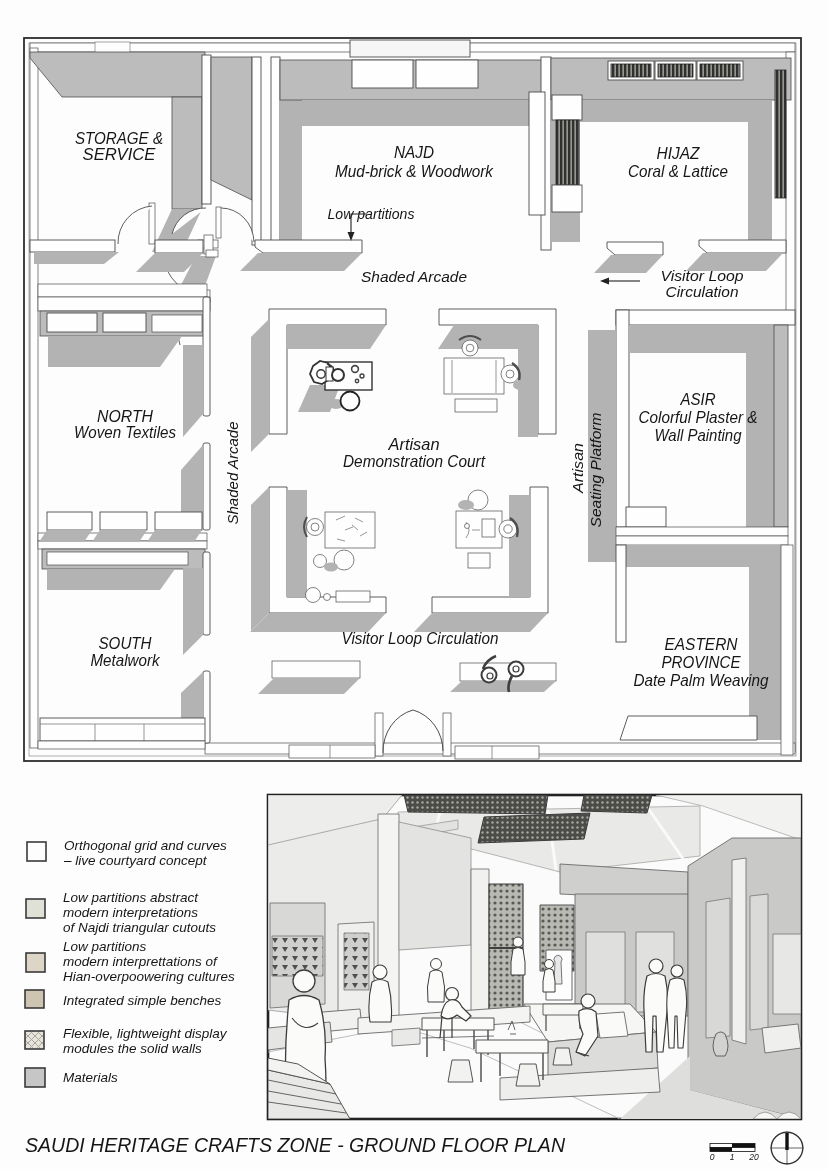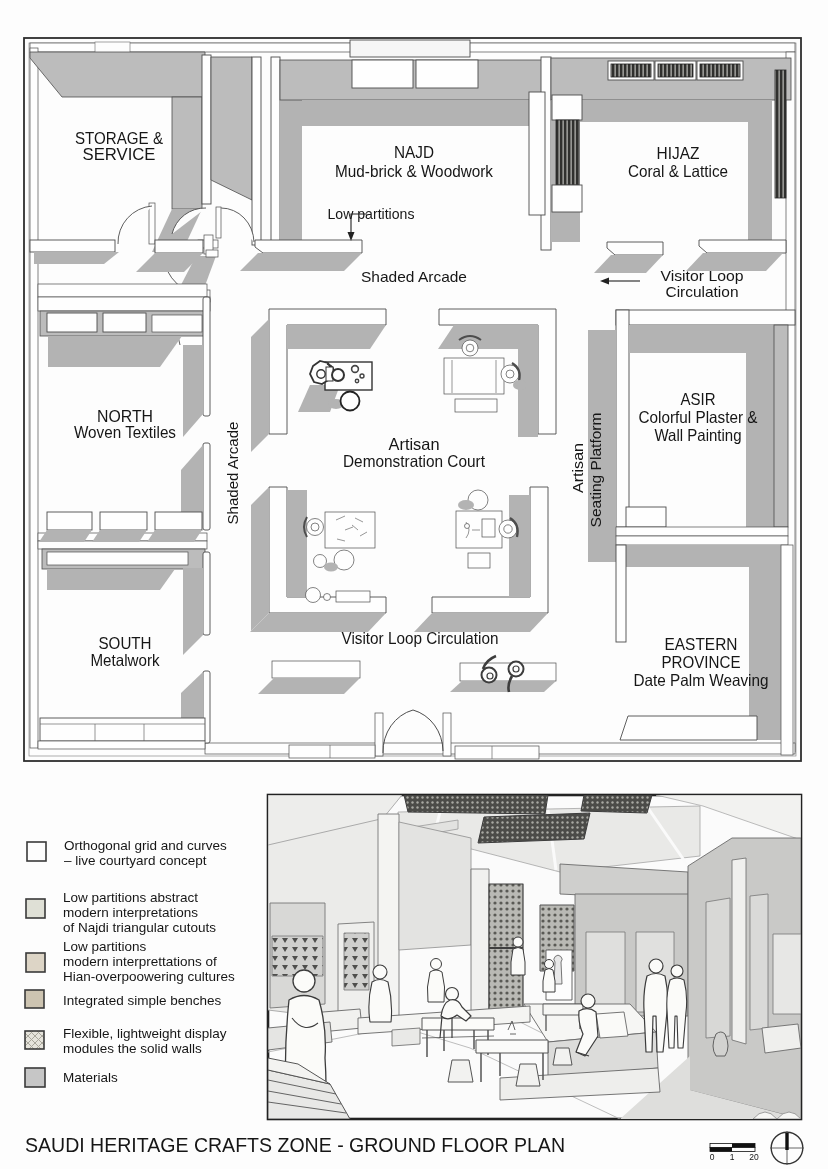--- a/index.html
+++ b/index.html
@@ -1,16 +1,16 @@
 <!DOCTYPE html>
 <html><head>
 <meta charset="utf-8">
 <style>
 html,body{margin:0;padding:0;background:#ffffff;}
-#page{position:relative;width:828px;height:1169px;background:#fdfdfd;font-family:"Liberation Sans",sans-serif;}
+#page{position:relative;width:828px;height:1169px;background:#fdfdfd;font-family:"Liberation Sans",sans-serif;font-style:italic;}
 svg{position:absolute;top:0;left:0;-webkit-font-smoothing:antialiased;}
 text{font-family:"Liberation Sans",sans-serif;fill:#161616;}
 .t17{font-size:16.5px;text-anchor:middle;}
 .t15{font-size:15px;text-anchor:middle;}
 .t14{font-size:13.5px;}
 .wall{fill:#bcbcbc;stroke:#4d4d4d;stroke-width:0.8;}
 .sh{fill:#b3b3b3;stroke:none;}
 .wh{fill:#fefefe;stroke:#4d4d4d;stroke-width:0.9;}
 .whn{fill:#fefefe;stroke:#4d4d4d;stroke-width:0.7;}
 .lnt{fill:none;stroke:#6a6a6a;stroke-width:0.7;}

